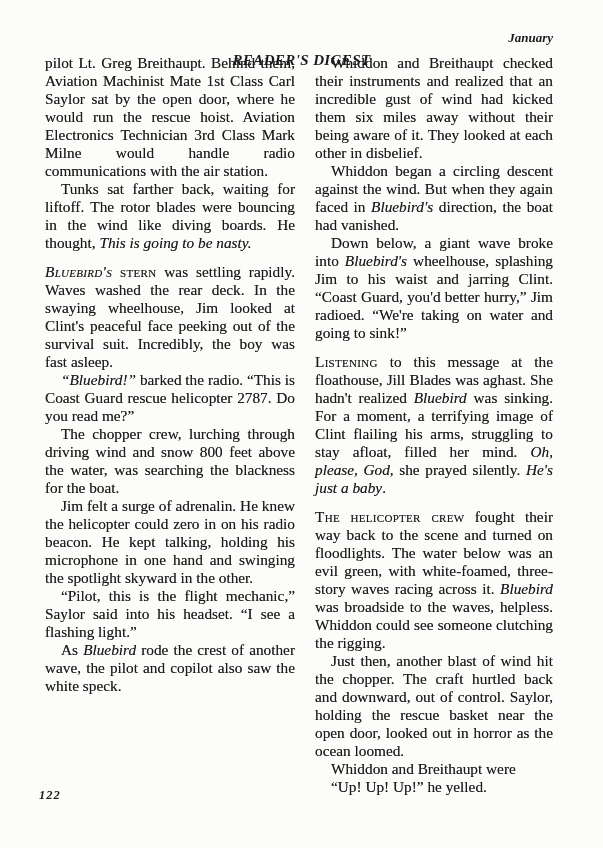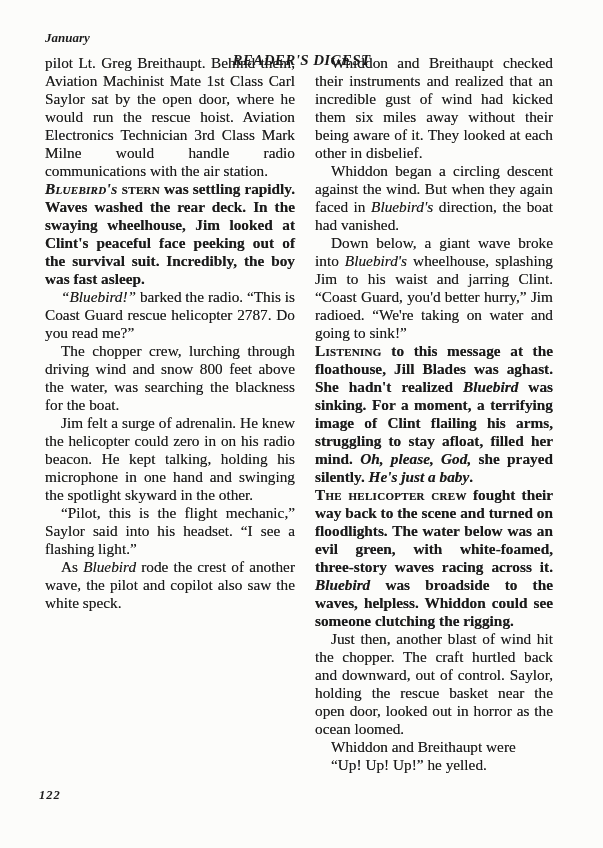--- a/index.html
+++ b/index.html
@@ -13,53 +13,55 @@
   }
   .page{position:absolute;inset:0;}
   .header-title{
     position:absolute;top:28px;left:0;width:603px;
     text-align:center;
     font-style:italic;font-weight:bold;
     font-size:15px;letter-spacing:.4px;margin-top:24px;
   }
   .header-issue{
     position:absolute;top:30px;left:45px;width:508px;
+    text-align:right;
     font-style:italic;font-weight:bold;
     font-size:13px;
   }
   .col{
     position:absolute;top:54px;
     font-size:15.3px;line-height:18px;
     text-align:justify;
     text-shadow:0 0 .4px rgba(10,10,10,.55);
     hyphens:auto;
   }
   .col-left{left:45px;width:250px;}
   .col-right{left:315px;width:238px;}
   .col p{margin:0;}
   .col p.indent{text-indent:16px;}
-  .col p.gap{font-weight:bold;}
+  .col p.gap{margin-top:11px;}
   .i{font-style:italic;}
   .sc{font-variant:small-caps;letter-spacing:.3px;}
   .isc{font-style:italic;font-variant:small-caps;letter-spacing:.3px;}
   .page-number{
     position:absolute;left:39px;top:788px;
     font-style:italic;font-weight:bold;
     font-size:12.5px;letter-spacing:1px;
   }
 </style>
 </head>
 <body>
 
 <div class="page">
   <div class="header-title">READER'S DIGEST</div>
   <div class="header-issue">January</div>
 
   <div class="col col-left">
       <p class=""><span>pilot Lt. Greg Breithaupt. Behind them, Aviation Machinist Mate 1st Class Carl Saylor sat by the open door, where he would run the rescue hoist. Aviation Electronics Technician 3rd Class Mark Milne would handle radio communications with the air station.</span></p>
+      <p class="indent "><span>Tunks sat farther back, waiting for liftoff. The rotor blades were bouncing in the wind like diving boards. He thought, </span><span class="i">This is going to be nasty.</span></p>
       <p class="gap"><span class="isc">Bluebird's</span><span class="sc"> stern</span><span> was settling rapidly. Waves washed the rear deck. In the swaying wheelhouse, Jim looked at Clint's peaceful face peeking out of the survival suit. Incredibly, the boy was fast asleep.</span></p>
       <p class="indent "><span class="i">“Bluebird!”</span><span> barked the radio. “This is Coast Guard rescue helicopter 2787. Do you read me?”</span></p>
       <p class="indent "><span>The chopper crew, lurching through driving wind and snow 800 feet above the water, was searching the blackness for the boat.</span></p>
       <p class="indent "><span>Jim felt a surge of adrenalin. He knew the helicopter could zero in on his radio beacon. He kept talking, holding his microphone in one hand and swinging the spotlight skyward in the other.</span></p>
       <p class="indent "><span>“Pilot, this is the flight mechanic,” Saylor said into his headset. “I see a flashing light.”</span></p>
       <p class="indent "><span>As </span><span class="i">Bluebird</span><span> rode the crest of another wave, the pilot and copilot also saw the white speck.</span></p>
     </div>
   <div class="col col-right">
       <p class="indent "><span>Whiddon and Breithaupt checked their instruments and realized that an incredible gust of wind had kicked them six miles away without their being aware of it. They looked at each other in disbelief.</span></p>
       <p class="indent "><span>Whiddon began a circling descent against the wind. But when they again faced in </span><span class="i">Bluebird's</span><span> direction, the boat had vanished.</span></p>

